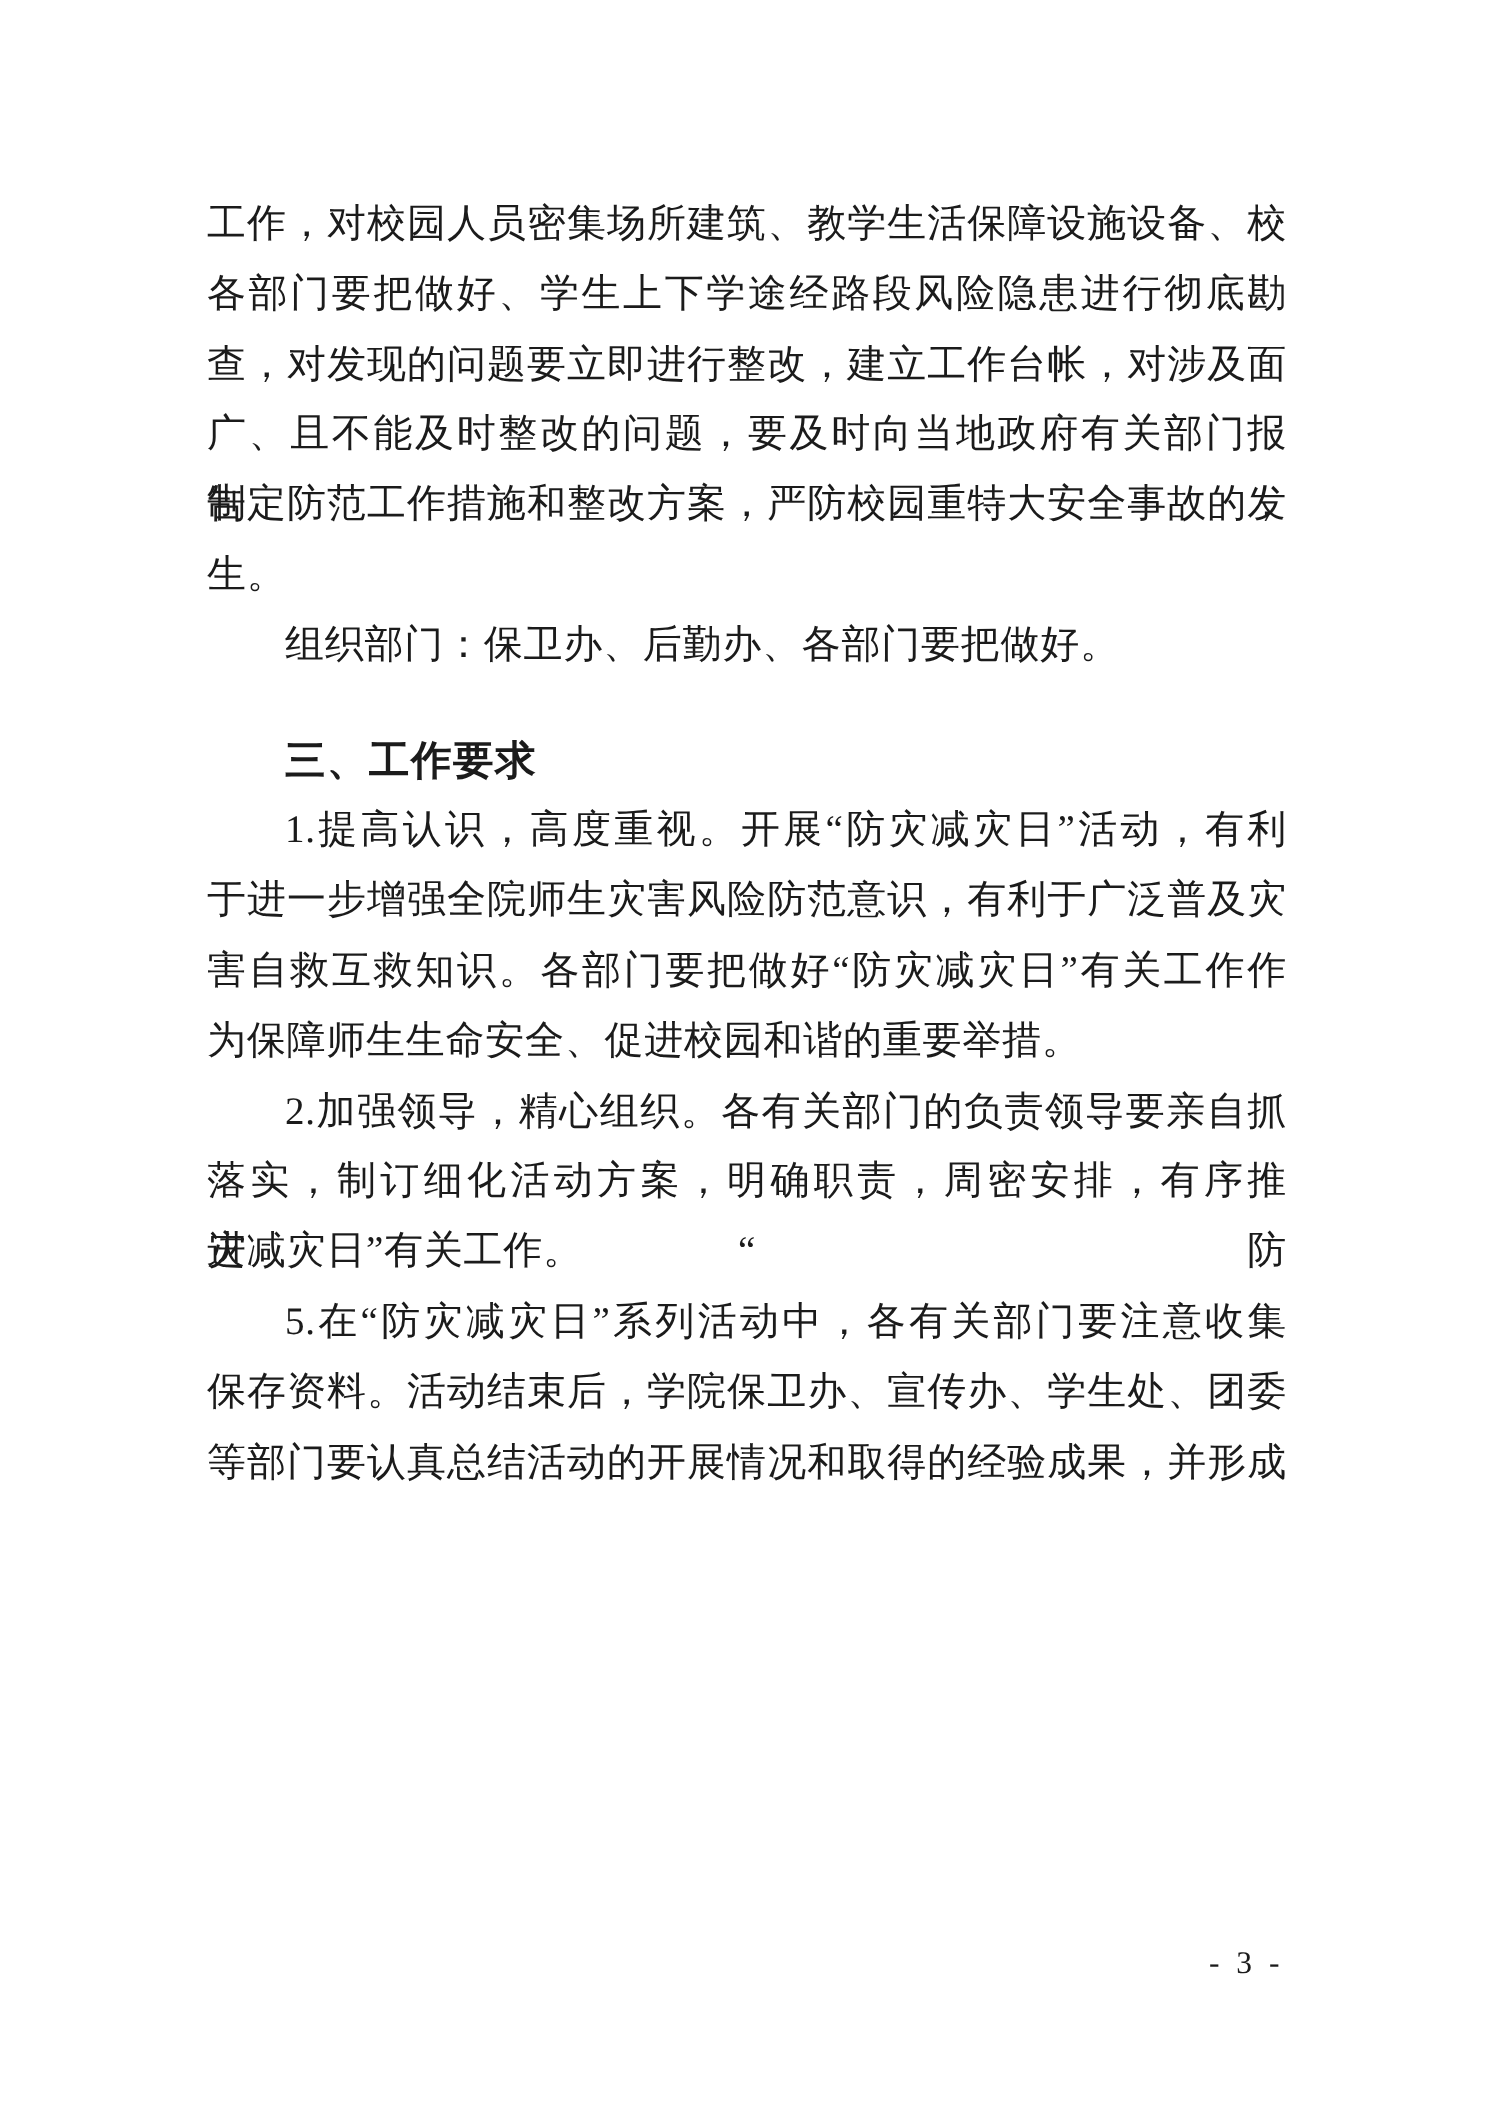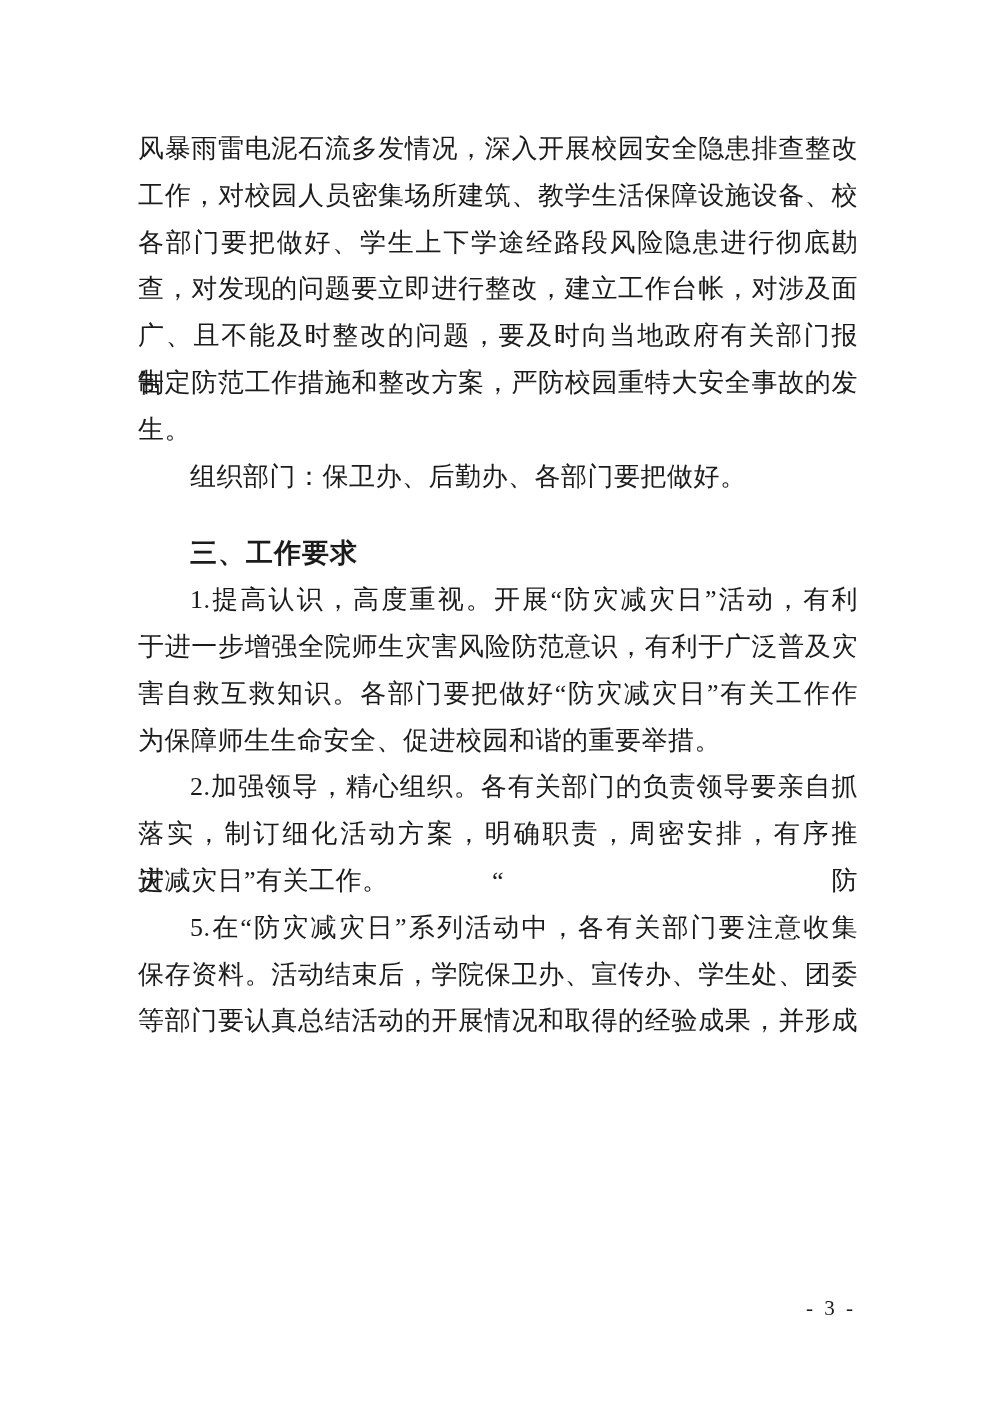--- a/index.html
+++ b/index.html
@@ -55,21 +55,20 @@
     letter-spacing: 3px;
     color: #1b1b1b;
     white-space: pre;
   }
 </style>
 </head>
 <body>
 
 <div class="page">
   <div class="text-block">
-    <div class="line j">风暴雨雷电泥石流多发情况，深入开展校园安全隐患排查整改</div>
     <div class="line j">工作，对校园人员密集场所建筑、教学生活保障设施设备、校</div>
     <div class="line j">各部门要把做好、学生上下学途经路段风险隐患进行彻底勘</div>
     <div class="line j">查，对发现的问题要立即进行整改，建立工作台帐，对涉及面</div>
     <div class="line j">广、且不能及时整改的问题，要及时向当地政府有关部门报告，</div>
     <div class="line j">制定防范工作措施和整改方案，严防校园重特大安全事故的发</div>
     <div class="line">生。</div>
     <div class="line i">组织部门：保卫办、后勤办、各部门要把做好。</div>
     <div class="line i h">三、工作要求</div>
     <div class="line i j">1.提高认识，高度重视。开展“防灾减灾日”活动，有利</div>
     <div class="line j">于进一步增强全院师生灾害风险防范意识，有利于广泛普及灾</div>

